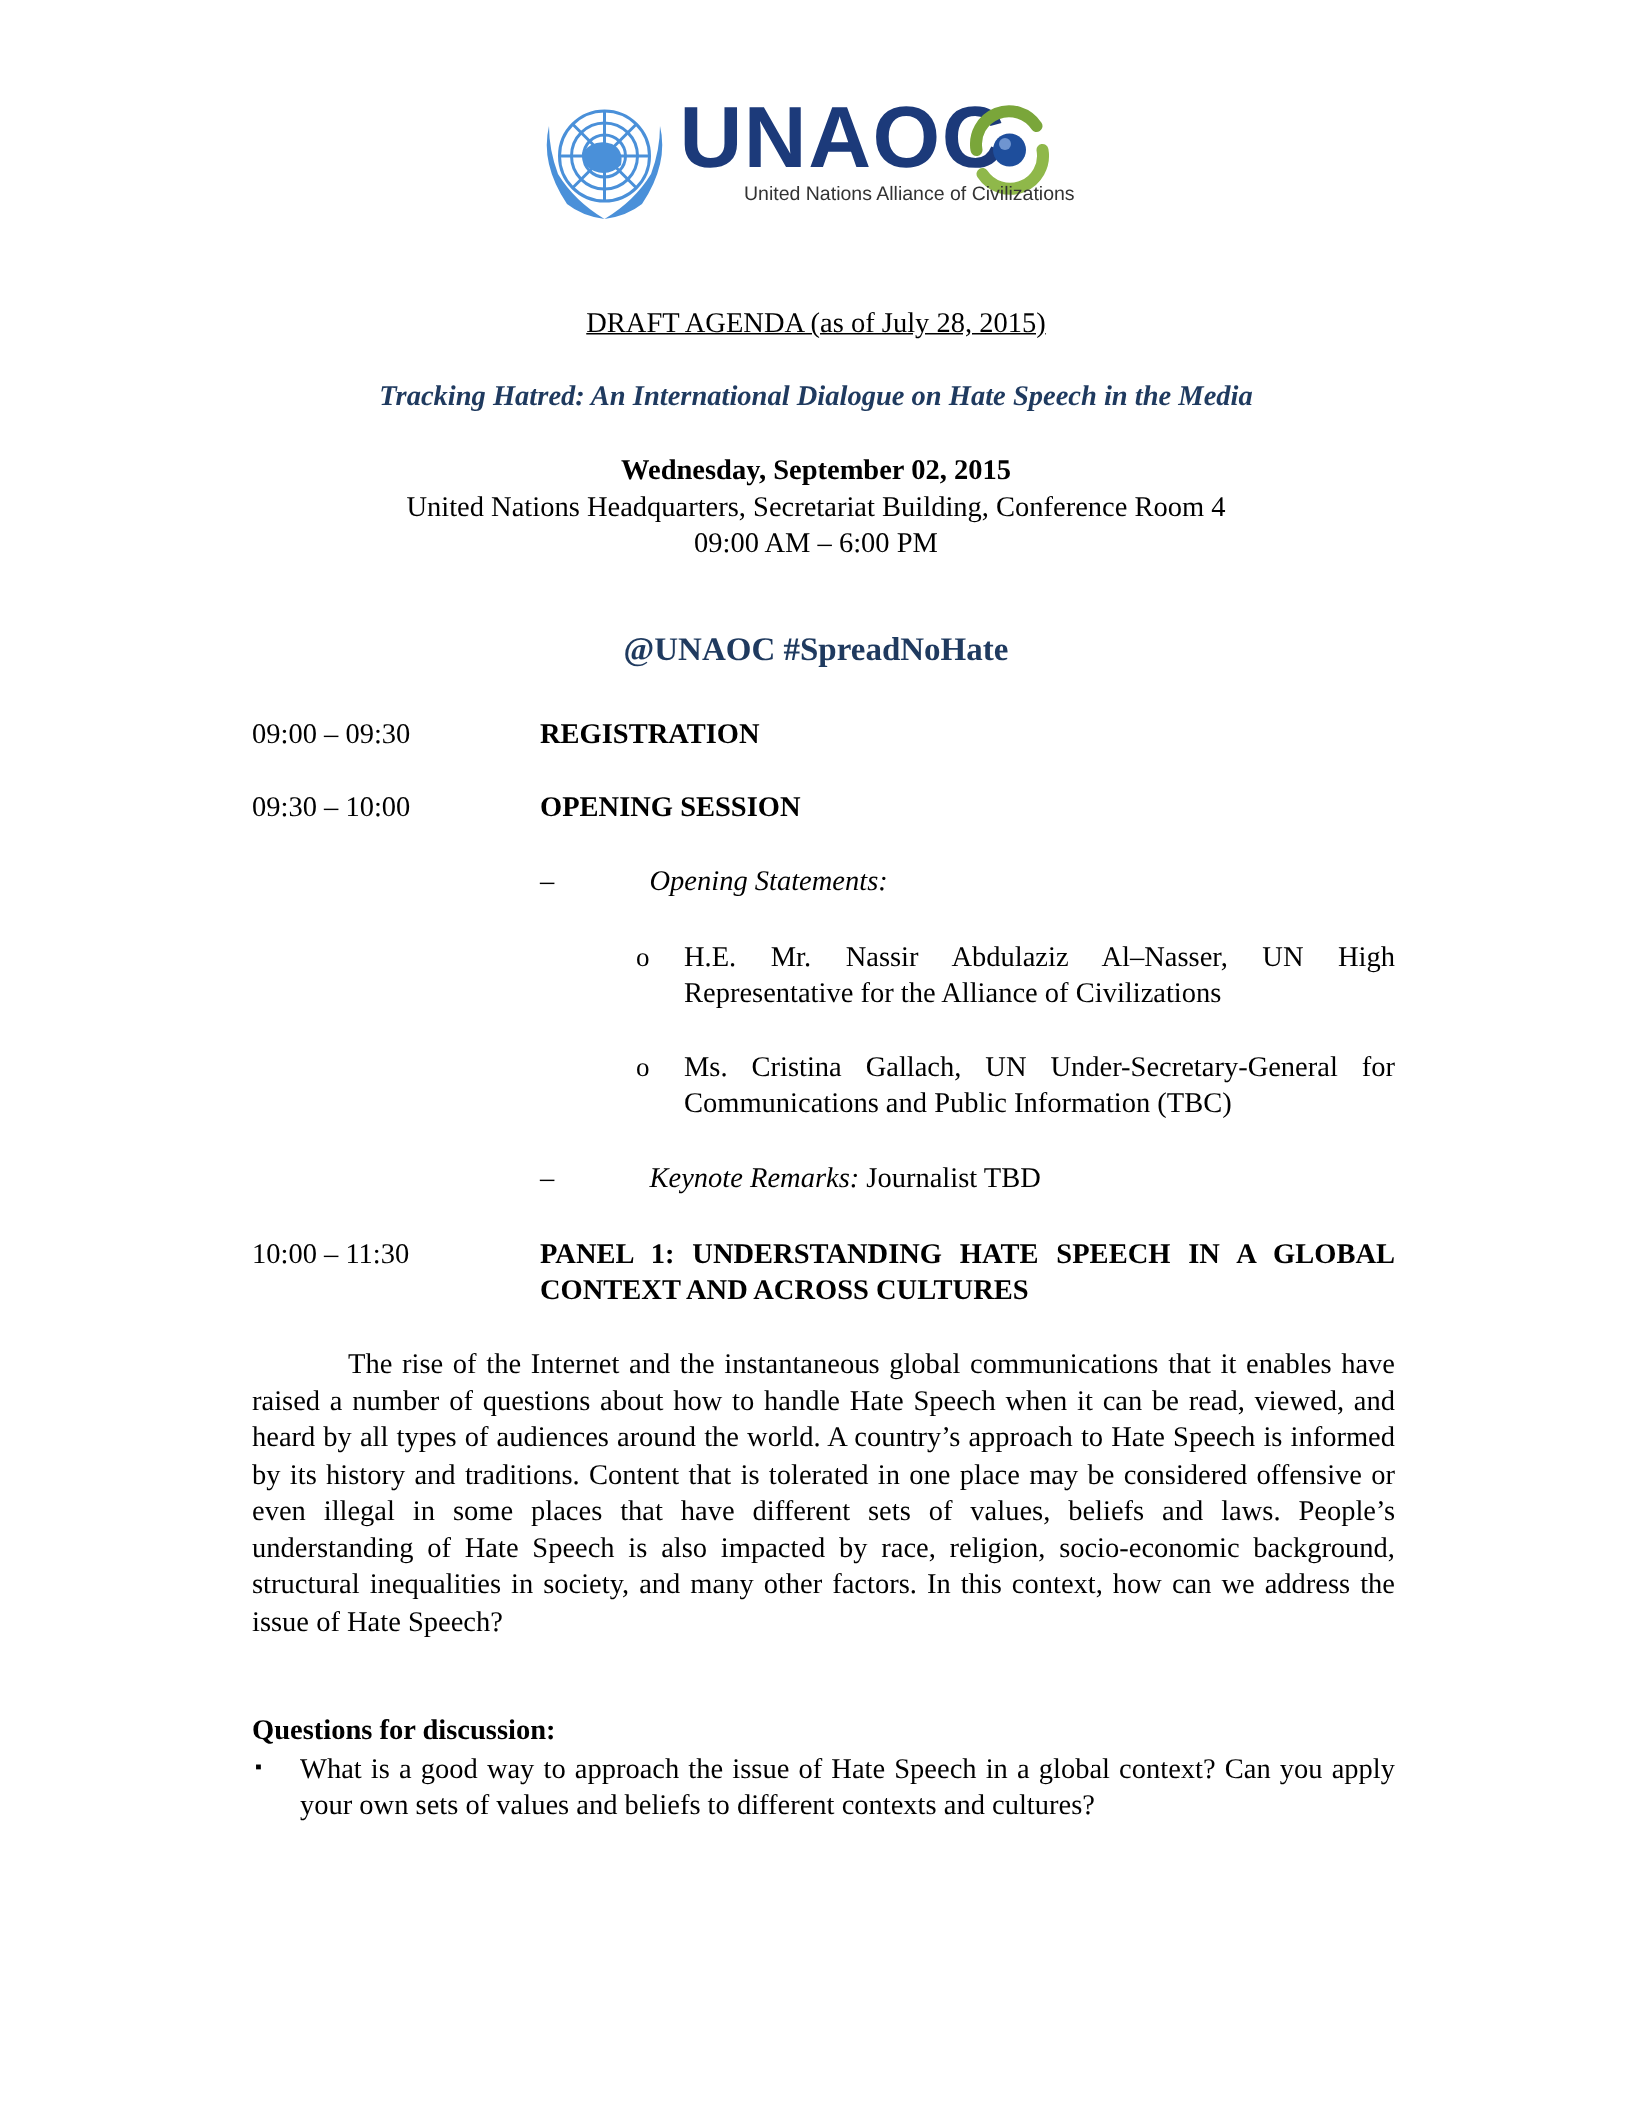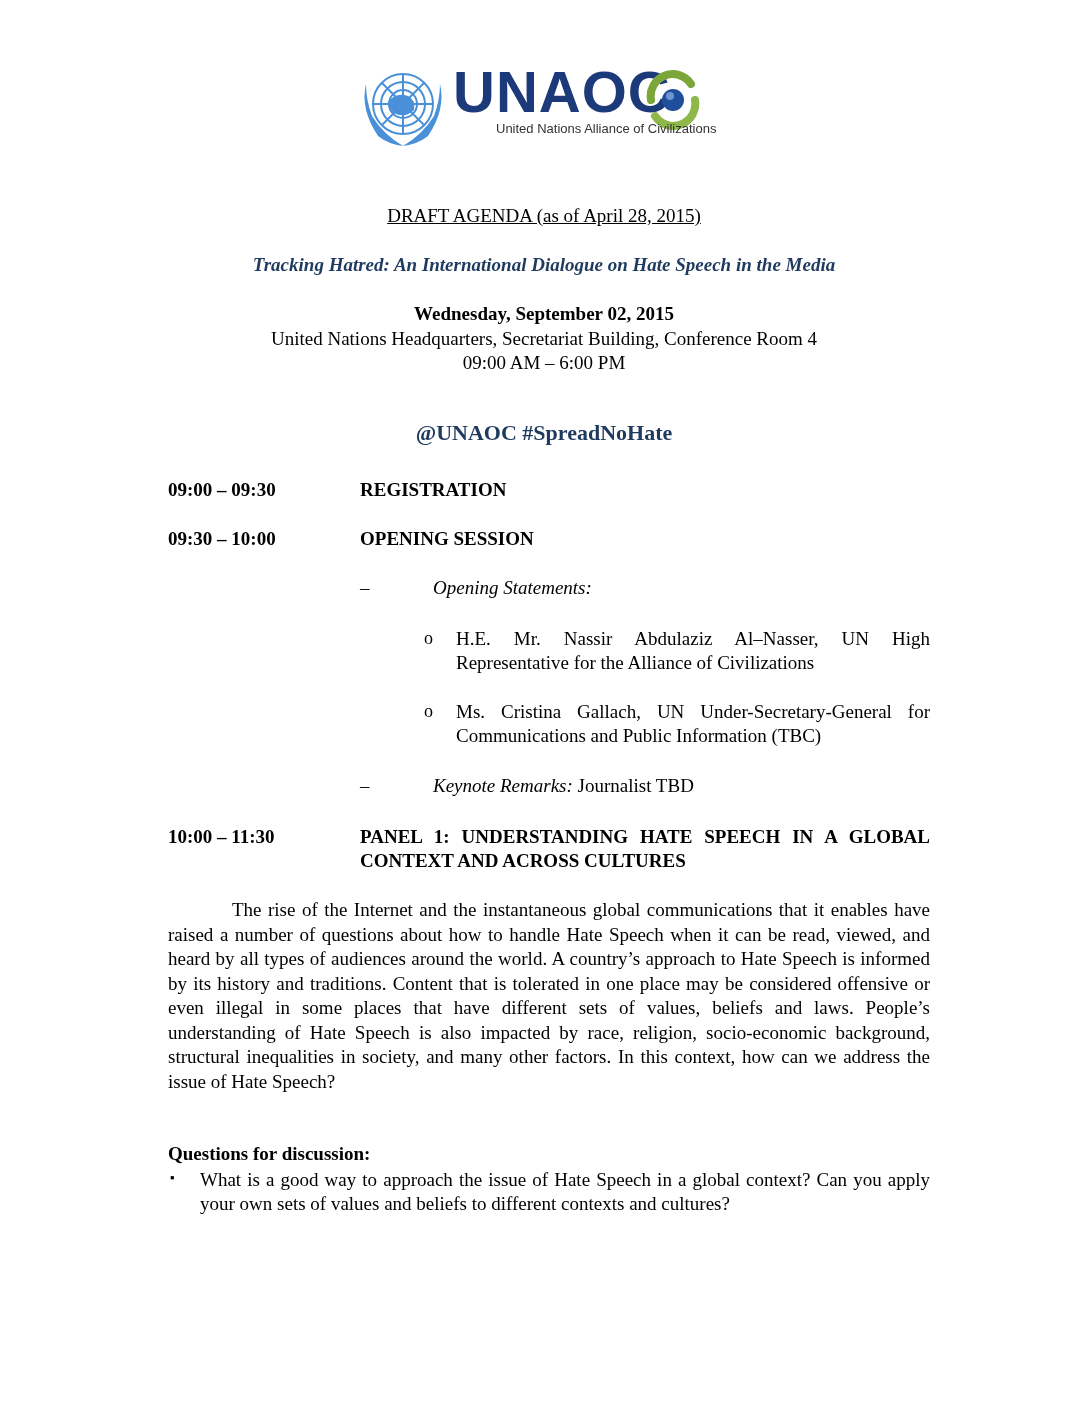--- a/index.html
+++ b/index.html
@@ -11,21 +11,21 @@
   .logo-sub { position: absolute; left: 106px; top: 57px; font-family: "Liberation Sans", "DejaVu Sans", sans-serif;
               font-size: 13px; color: #333; white-space: nowrap; margin-left: 32px; }
   .center { position: absolute; left: 0; width: 1088px; text-align: center; font-size: 19px; }
   .draft { top: 205px; text-decoration: underline; }
   .title { top: 254px; color: #1f3a5f; font-weight: bold; font-style: italic; }
   .date { top: 303px; font-weight: bold; }
   .venue { top: 328px; }
   .hours { top: 352px; }
   .hashtag { top: 420px; color: #1f3a5f; font-weight: bold; font-size: 22px; }
   .row { position: absolute; font-size: 19px; line-height: 24px; }
-  .time { left: 168px; font-weight: bold; }
+  .time { left: 168px; font-weight: normal; }
   .session { left: 360px; font-weight: bold; width: 570px; }
   .justify { text-align: justify; text-align-last: left; }
   .dash { position: absolute; left: 360px; font-size: 19px; }
   .sub-label { position: absolute; left: 392px; font-size: 19px; }
   .circle { position: absolute; left: 424px; font-size: 18px; }
   .speaker { position: absolute; left: 456px; width: 474px; font-size: 19px; line-height: 24px;
              text-align: justify; text-align-last: left; }
   .para { position: absolute; left: 168px; width: 762px; top: 898px; font-size: 19px; line-height: 24.5px;
           text-align: justify; text-indent: 64px; }
   .q-head { position: absolute; left: 168px; top: 1143px; font-size: 19px; font-weight: bold; }
@@ -58,21 +58,21 @@
   <div class="logo-text">UNAOC</div>
   <svg width="60" height="60" viewBox="0 0 60 60" style="position:absolute;left:285px;top:6px">
     <path d="M8 30 A22 22 0 0 1 48 14" fill="none" stroke="#7aa63a" stroke-width="8" stroke-linecap="round"></path>
     <path d="M52 30 A22 22 0 0 1 12 46" fill="none" stroke="#8fb84a" stroke-width="8" stroke-linecap="round"></path>
     <circle cx="30" cy="30" r="11" fill="#1e4e9c"></circle>
     <circle cx="27" cy="26" r="4" fill="#6f95d0"></circle>
   </svg>
   <div class="logo-sub">United Nations Alliance of Civilizations</div>
 </div>
 
-<div class="center draft">DRAFT AGENDA (as of April 28, 2015)</div>
+<div class="center draft">DRAFT AGENDA (as of July 28, 2015)</div>
 <div class="center title">Tracking Hatred: An International Dialogue on Hate Speech in the Media</div>
 <div class="center date">Wednesday, September 02, 2015</div>
 <div class="center venue">United Nations Headquarters, Secretariat Building, Conference Room 4</div>
 <div class="center hours">09:00 AM – 6:00 PM</div>
 <div class="center hashtag">@UNAOC #SpreadNoHate</div>
 
 <div class="row time" style="top:478px">09:00 – 09:30</div>
 <div class="row session" style="top:478px">REGISTRATION</div>
 
 <div class="row time" style="top:527px">09:30 – 10:00</div>

